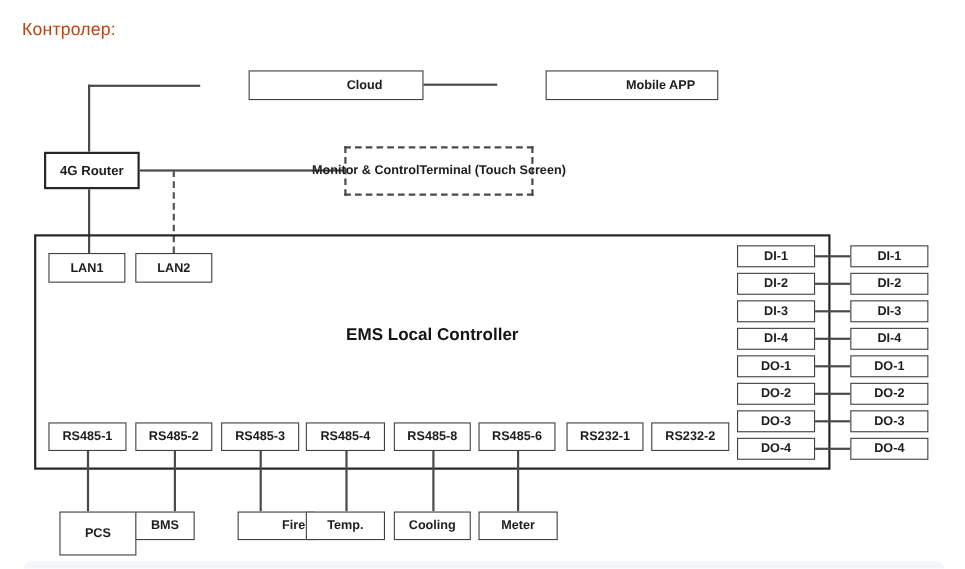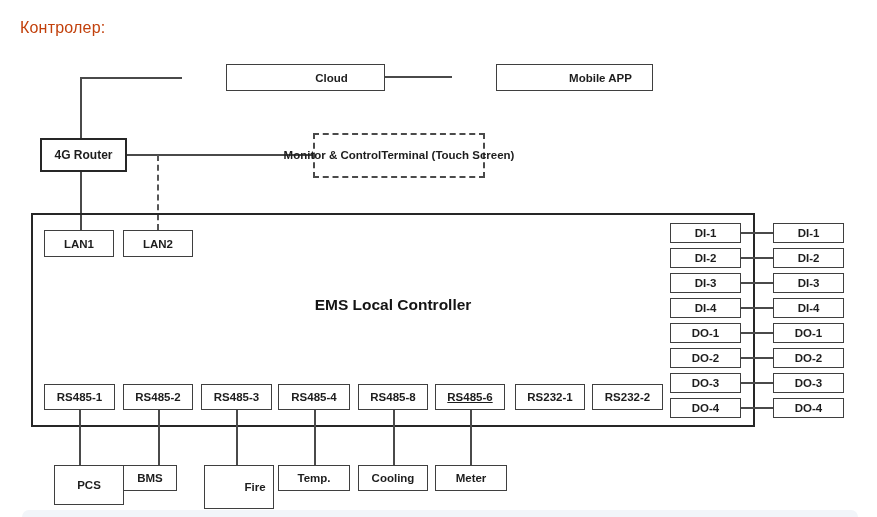--- a/index.html
+++ b/index.html
@@ -110,21 +110,21 @@
     </div>
   <div class="box" style="left:201px; top:384px; width:71px; height:26px;">
       <span>RS485-3</span>
     </div>
   <div class="box" style="left:278px; top:384px; width:72px; height:26px;">
       <span>RS485-4</span>
     </div>
   <div class="box" style="left:358px; top:384px; width:70px; height:26px;">
       <span>RS485-8</span>
     </div>
-  <div class="box" style="left:435px; top:384px; width:70px; height:26px;text-decoration:underline;">
+  <div class="box" style="left:435px; top:384px; width:70px; height:26px;">
       <span>RS485-6</span>
     </div>
   <div class="box" style="left:515px; top:384px; width:70px; height:26px;">
       <span>RS232-1</span>
     </div>
   <div class="box" style="left:592px; top:384px; width:71px; height:26px;">
       <span>RS232-2</span>
     </div>
 
   <div class="v-line" style="left:79px;  top:410px; height:55px;"></div>
@@ -133,21 +133,21 @@
   <div class="v-line" style="left:314px; top:410px; height:55px;"></div>
   <div class="v-line" style="left:393px; top:410px; height:55px;"></div>
   <div class="v-line" style="left:470px; top:410px; height:55px;"></div>
 
   <div class="box" style="left:54px;  top:465px; width:70px; height:40px;">
       <span>PCS</span>
     </div>
   <div class="box" style="left:123px; top:465px; width:54px; height:26px;">
       <span>BMS</span>
     </div>
-  <div class="box" style="left:204px; top:465px; width:70px; height:44px;padding-left:32px;">
+  <div class="box" style="left:216px; top:465px; width:70px; height:26px;padding-left:32px;">
       <span>Fire</span>
     </div>
   <div class="box" style="left:278px; top:465px; width:72px; height:26px;">
       <span>Temp.</span>
     </div>
   <div class="box" style="left:358px; top:465px; width:70px; height:26px;">
       <span>Cooling</span>
     </div>
   <div class="box" style="left:435px; top:465px; width:72px; height:26px;">
       <span>Meter</span>

